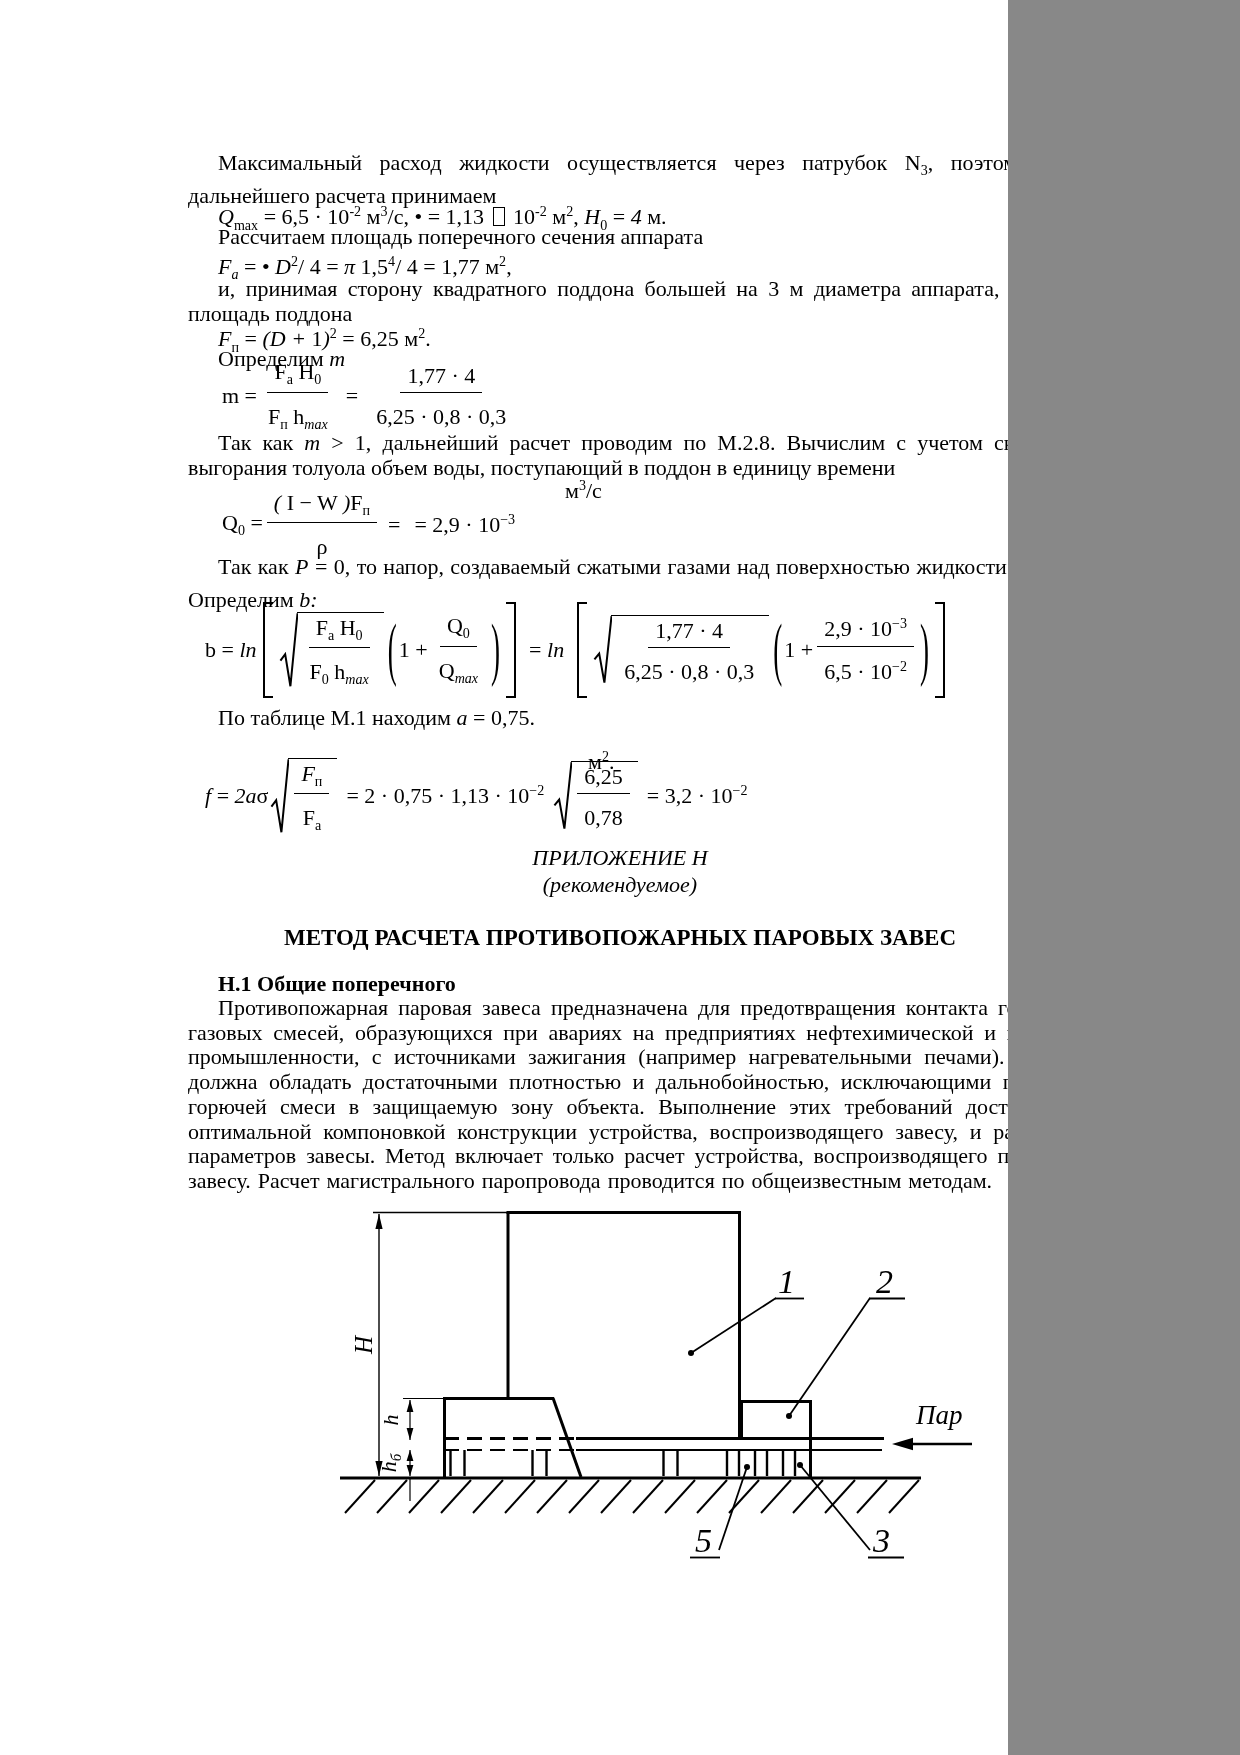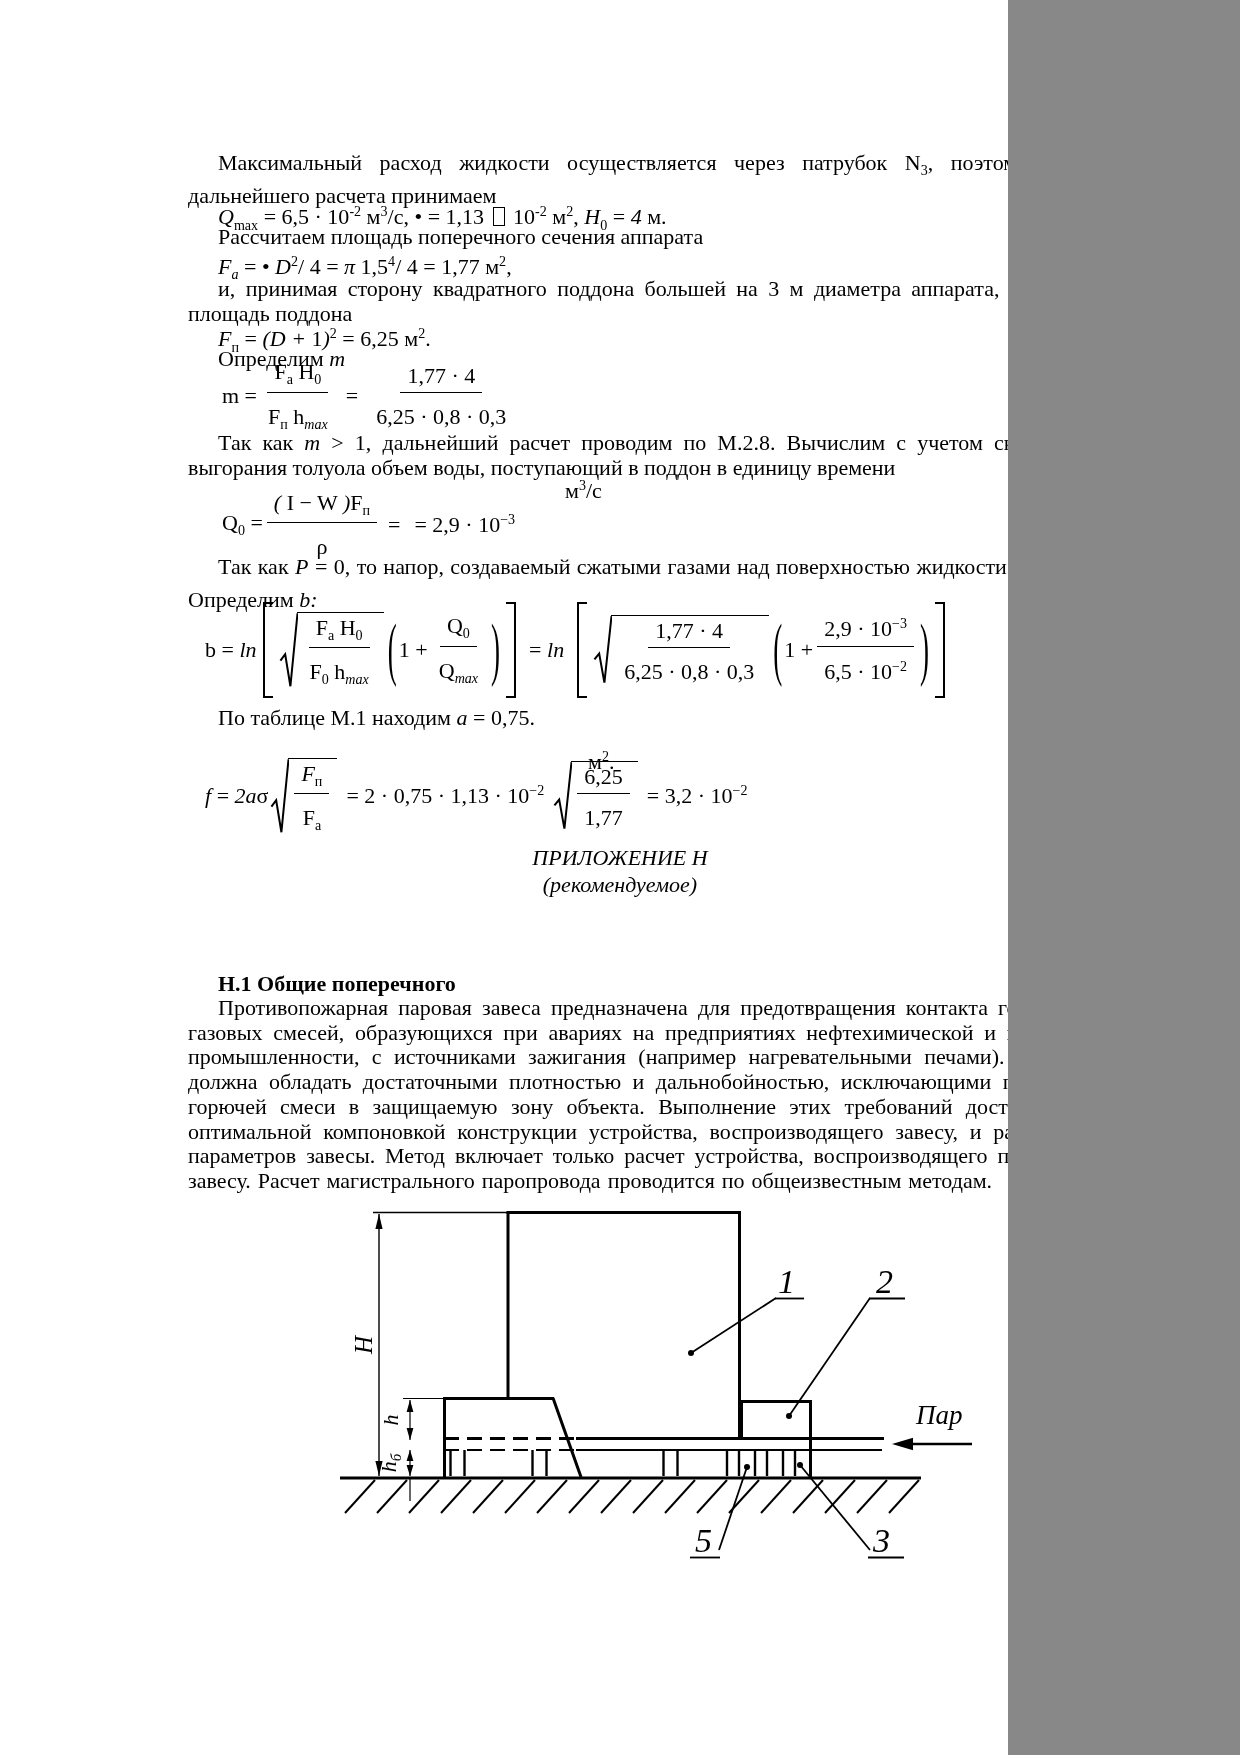--- a/index.html
+++ b/index.html
@@ -137,29 +137,30 @@
       </span>
     </span>
     <span class="eqgap">= 2 · 0,75 · 1,13 · 10<sup>−2</sup></span>
     <span class="sqrt">
       <svg class="radical" viewBox="0 0 20 60" preserveAspectRatio="none">
         <path d="M1.5 38 L6.5 33 L12 58 L19.5 1" fill="none" stroke="#000" stroke-width="2" vector-effect="non-scaling-stroke"></path>
       </svg>
       <span class="inner">
         <span class="frac">
           <span class="num">6,25</span>
-          <span class="den">1,77</span>
+          <span class="den">0,78</span>
         </span>
       </span>
     </span>
     <span class="eqgap">= 3,2 · 10<sup>−2</sup></span>
   </div>
 
   <div class="abs center ital" style="top:845px">ПРИЛОЖЕНИЕ Н</div>
   <div class="abs center ital" style="top:872px">(рекомендуемое)</div>
+  <div class="abs center bold" style="top:925px;font-size:23px">МЕТОД РАСЧЕТА ПРОТИВОПОЖАРНЫХ ПАРОВЫХ ЗАВЕС</div>
   <div class="abs bold" style="left:218px;top:971px">Н.1 Общие поперечного</div>
   <div class="abs just" style="top:996px;line-height:24.7px;word-spacing:1.5px">Противопожарная паровая завеса предназначена для предотвращения контакта горючих газовых смесей, образующихся при авариях на предприятиях нефтехимической и газовой промышленности, с источниками зажигания (например нагревательными печами). Завеса должна обладать достаточными плотностью и дальнобойностью, исключающими проскок горючей смеси в защищаемую зону объекта. Выполнение этих требований достигается оптимальной компоновкой конструкции устройства, воспроизводящего завесу, и расчетом параметров завесы. Метод включает только расчет устройства, воспроизводящего паровую завесу. Расчет магистрального паропровода проводится по общеизвестным методам.</div>
 
   <svg class="abs" style="left:300px;top:1185px" width="700" height="400" viewBox="300 1185 700 400">
     <g stroke="#000" fill="none">
 
       <g>
         <line x1="373" y1="1212.5" x2="508" y2="1212.5" stroke-width="1.4"></line>
         <line x1="379" y1="1214" x2="379" y2="1476" stroke-width="1.4"></line>
         <polygon points="379,1214 375.4,1229 382.6,1229" fill="#000" stroke="none"></polygon>

